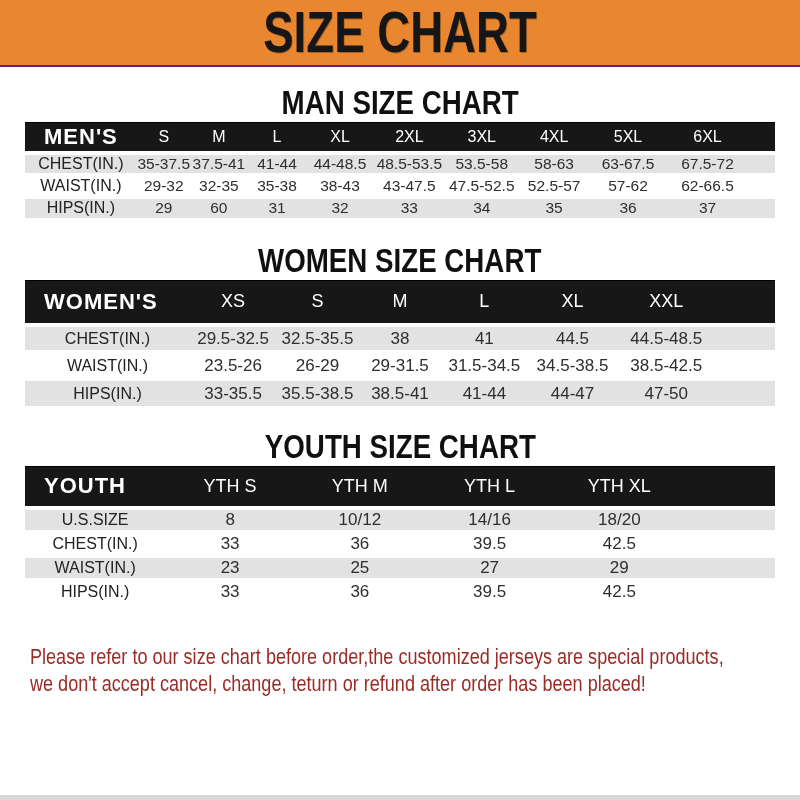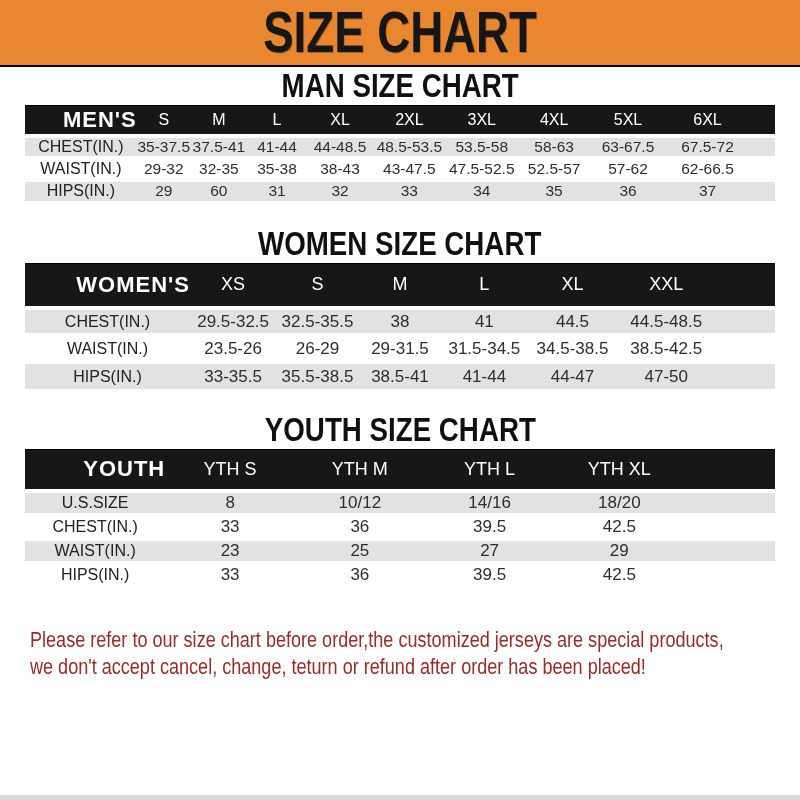--- a/index.html
+++ b/index.html
@@ -6,39 +6,39 @@
   html, body { background: #ffffff; }
   body {
     width: 800px; height: 800px;
     font-family: "Liberation Sans", sans-serif;
     position: relative;
     overflow: hidden;
   }
   .banner {
     height: 67px;
     background: #E98630;
-    border-bottom: 2px solid #000000;
+    border-bottom: 2px solid #701a75;
     display: flex; align-items: center; justify-content: center;
   }
   .banner-title {
     display: inline-block;
     font-size: 57px; font-weight: bold; color: #161616;
     line-height: 1; letter-spacing: 0px;
     transform: scaleX(0.80);
     text-shadow: 1px 1px 0 rgba(60,30,0,0.35);
   }
   .section-heading {
     text-align: center; height: 38px; line-height: 38px;
   }
   .section-heading .ht {
     display: inline-block;
     font-size: 33px; font-weight: bold; color: #101010;
     transform: scaleX(0.84); letter-spacing: 0px; line-height: 38px;
   }
-  .h-men   { margin-top: 0; }
+  .h-men   { margin-top: 17px; }
   .h-women { margin-top: 24px; text-decoration: underline; }
   .h-youth { margin-top: 22px; }
 
   table.chart {
     width: 750px; margin: 0 auto;
     border-collapse: collapse; table-layout: fixed;
   }
   .t-men   { margin-top: 16px; }
   .t-women { margin-top: 17px; }
   .t-youth { margin-top: 15px; }
@@ -46,21 +46,21 @@
   table.chart thead th {
     background: #171717; color: #ffffff;
     font-weight: normal; text-align: center;
     border-top: 1px solid #000;
   }
   .t-men thead th   { height: 30px; font-size: 16px; }
   .t-women thead th { height: 45px; font-size: 18px; }
   .t-youth thead th { height: 41px; font-size: 18px; }
 
   table.chart thead th.lbl {
-    text-align: right; padding-left: 11px;
+    text-align: left; padding-left: 19px;
     font-weight: bold; letter-spacing: 1px;
   }
   .t-men thead th.lbl   { font-size: 22px; }
   .t-women thead th.lbl { font-size: 22px; }
   .t-youth thead th.lbl { font-size: 22px; letter-spacing: 3px; margin-left: 17px; }
 
   table.chart tbody td {
     text-align: center; color: #2e2e2e;
     border-top: 4px solid #ffffff;
   }

